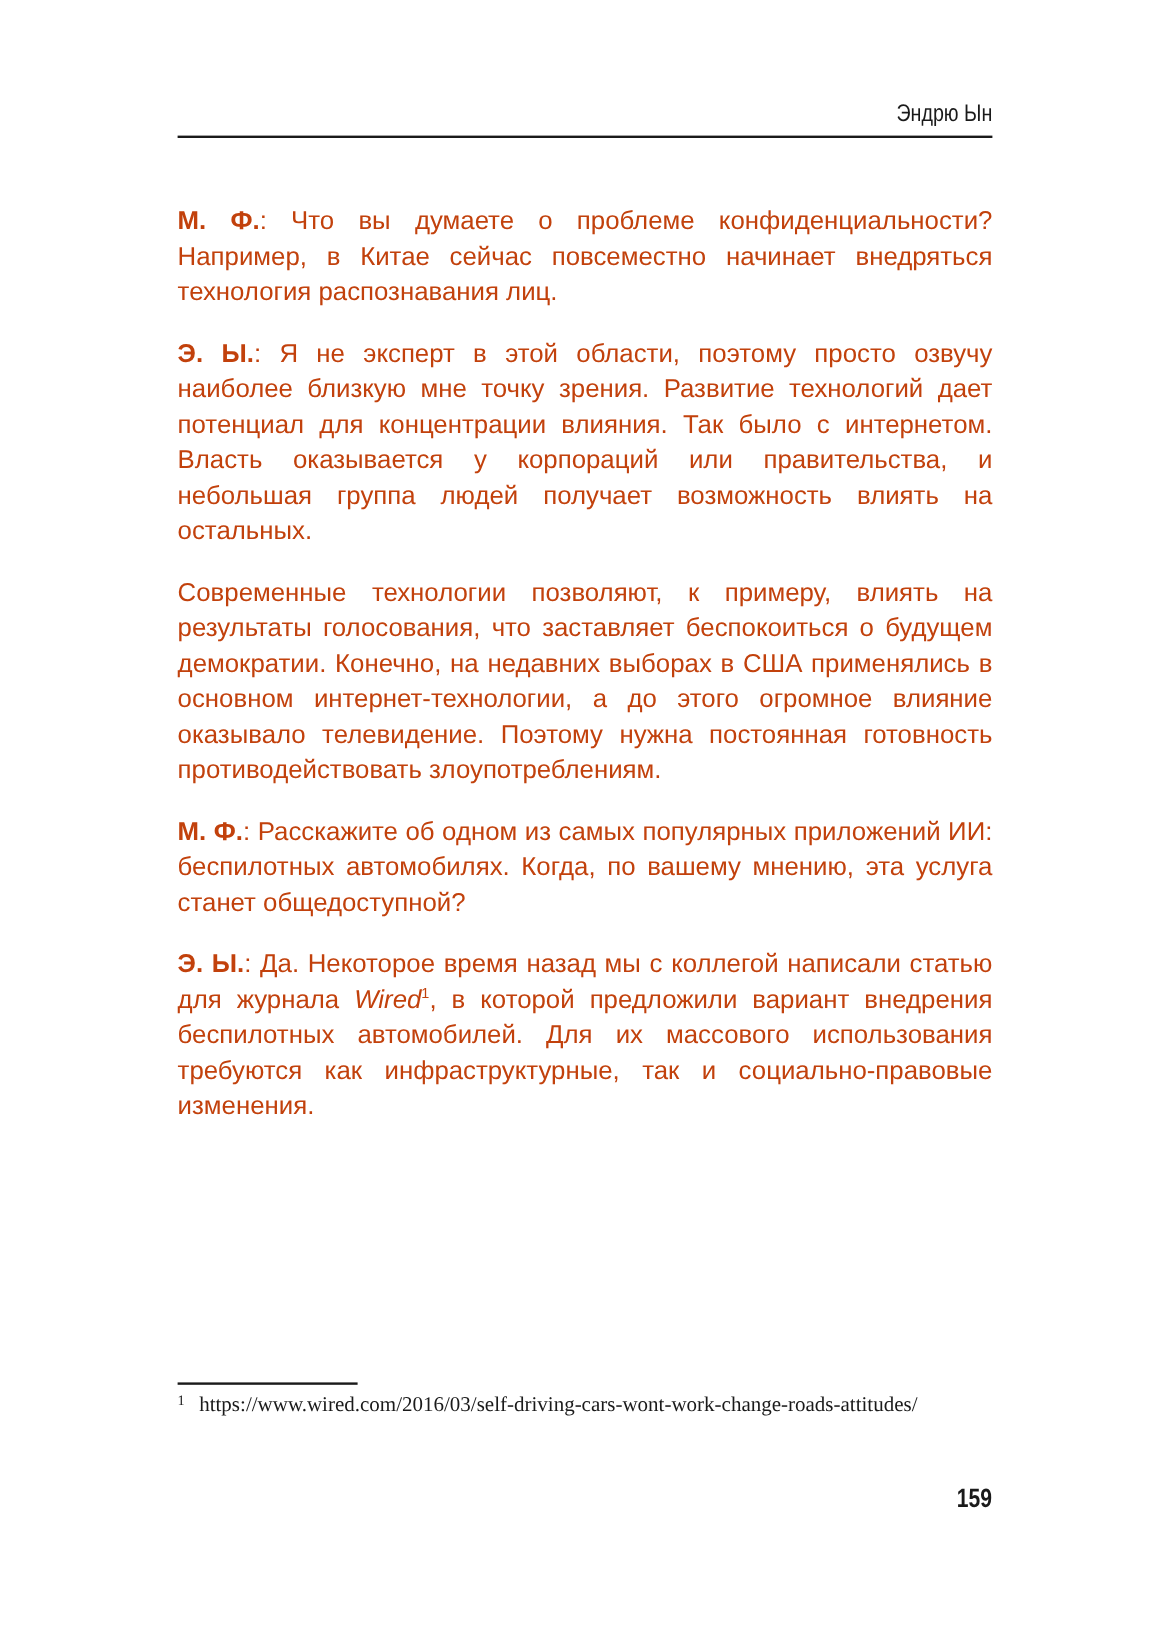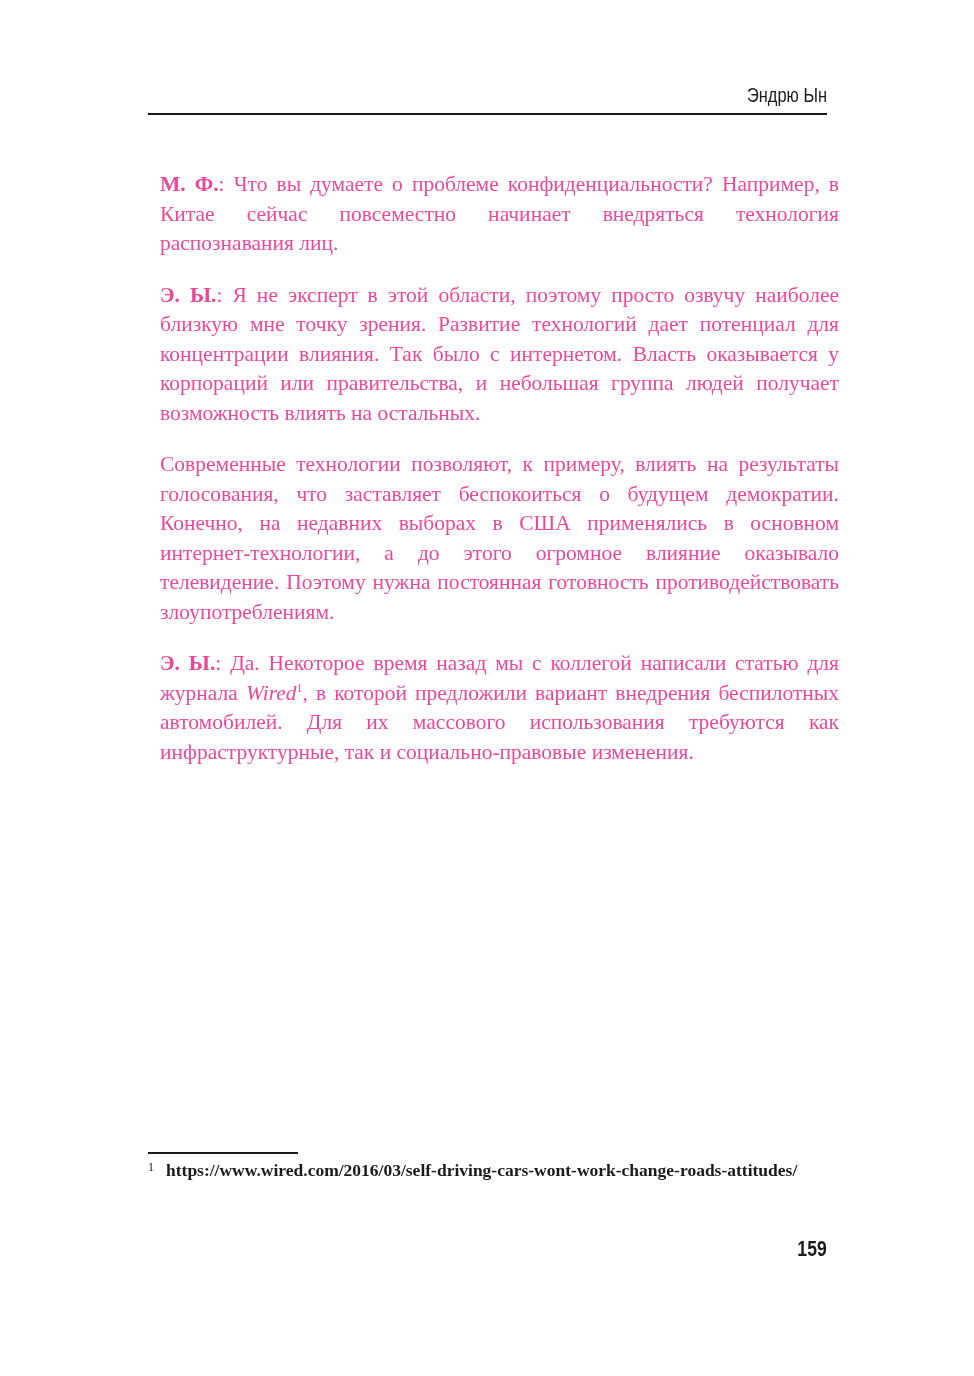--- a/index.html
+++ b/index.html
@@ -5,36 +5,36 @@
     html, body { margin: 0; padding: 0; background: #ffffff; }
     body { width: 974px; height: 1376px; position: relative; overflow: hidden; color: #1a1a1a; }
     .running-head {
       position: absolute; left: 148px; top: 84px; width: 679px;
       text-align: right; font-family: "Liberation Sans", sans-serif;
       font-size: 20px; letter-spacing: 0px; transform: scaleX(0.82); transform-origin: right;
       color: #1a1a1a;
     }
     .head-rule { position: absolute; left: 148px; top: 113px; width: 679px; height: 2px; background: #1a1a1a; }
     .body-text {
-      position: absolute; left: 160px; top: 170px; width: 679px;
-      font-family: Liberation Serif, serif; font-size: 21.5px; line-height: 29.5px;
-      text-align: justify; color: #ec4899;
+      position: absolute; left: 148px; top: 170px; width: 679px;
+      font-family: Liberation Sans, sans-serif; font-size: 21.5px; line-height: 29.5px;
+      text-align: justify; color: #c2410c;
     }
     .para { margin: 0 0 22px 0; hyphens: auto; }
     .speaker { font-weight: bold; }
     .italic { font-style: italic; }
     sup { font-size: 12px; line-height: 0; vertical-align: super; }
     .fn-rule { position: absolute; left: 148px; top: 1152px; width: 150px; height: 2px; background: #1a1a1a; }
     .footnote {
       position: absolute; left: 148px; top: 1157px; width: 679px;
       font-family: "Liberation Serif", serif; font-size: 17.5px; line-height: 26px; color: #1a1a1a;
       display: flex;
     }
     .fn-num { width: 18px; font-size: 12px; line-height: 20px; flex-shrink: 0; }
-    .fn-text { flex: 1; word-break: break-all; font-weight: bold; }
+    .fn-text { flex: 1; word-break: break-all; }
     .page-number {
       position: absolute; right: 147px; top: 1236px;
       font-family: "Liberation Sans", sans-serif; font-weight: bold; font-size: 22px;
       transform: scaleX(0.8); transform-origin: right; color: #1a1a1a;
     }
   </style>
 </head>
 <body>
 
 <div class="running-head">Эндрю Ын</div>
@@ -44,20 +44,23 @@
   <p class="para">
     <span class="speaker">М. Ф.</span><span>: </span><span>Что вы думаете о проблеме конфиденциальности? Например, в Китае сейчас повсеместно начинает внедряться технология распознавания лиц.</span>
   </p>
   <p class="para">
     <span class="speaker">Э. Ы.</span><span>: </span><span>Я не эксперт в этой области, поэтому просто озвучу наиболее близкую мне точку зрения. Развитие технологий дает потенциал для концентрации влияния. Так было с интернетом. Власть оказывается у корпораций или правительства, и небольшая группа людей получает возможность влиять на остальных.</span>
   </p>
   <p class="para">
     <span>Современные технологии позволяют, к примеру, влиять на результаты голосования, что заставляет беспокоиться о будущем демократии. Конечно, на недавних выборах в США применялись в основном интернет-технологии, а до этого огромное влияние оказывало телевидение. Поэтому нужна постоянная готовность противодействовать злоупотреблениям.</span>
   </p>
   <p class="para">
+    <span class="speaker">М. Ф.</span><span>: </span><span>Расскажите об одном из самых популярных приложений ИИ: беспилотных автомобилях. Когда, по вашему мнению, эта услуга станет общедоступной?</span>
+  </p>
+  <p class="para">
     <span class="speaker">Э. Ы.</span><span>: </span><span>Да. Некоторое время назад мы с коллегой написали статью для журнала </span><span class="italic">Wired</span><sup>1</sup><span>, в которой предложили вариант внедрения беспилотных автомобилей. Для их массового использования требуются как инфраструктурные, так и социально-правовые изменения.</span>
   </p>
 </div>
 
 <div class="fn-rule"></div>
 <div class="footnote">
   <span class="fn-num">1</span>
   <span class="fn-text">https://www.wired.com/2016/03/self-driving-cars-wont-work-change-roads-attitudes/</span>
 </div>
 

